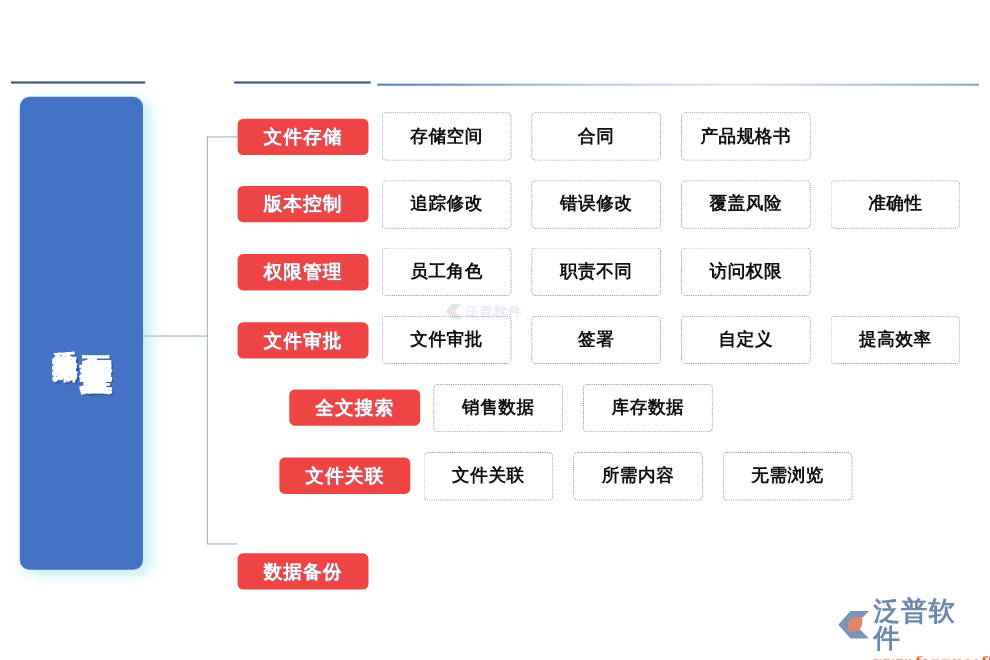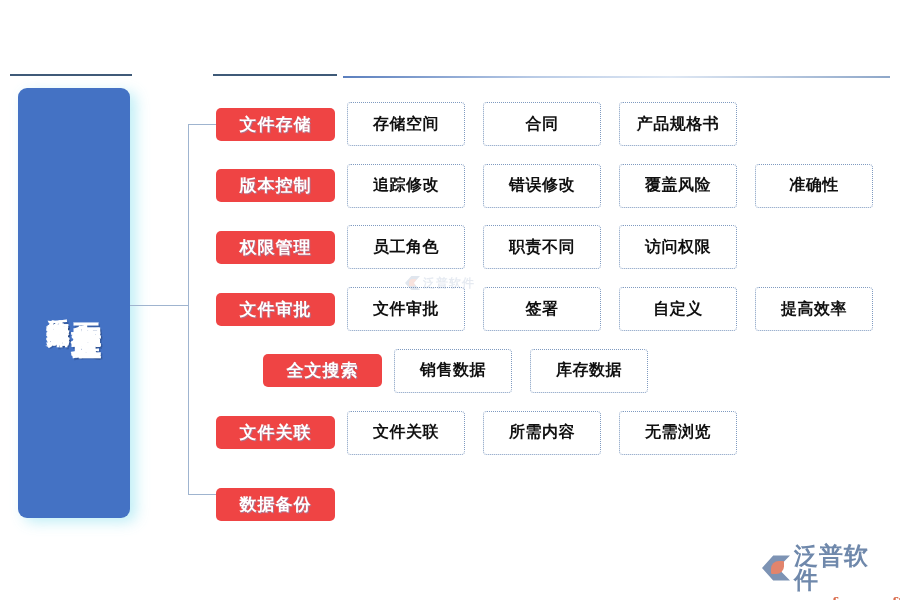--- a/index.html
+++ b/index.html
@@ -262,29 +262,29 @@
           <div class="item-box">提高效率</div>
         </div>
       </div>
       <div class="row" style="top: 346.8px; margin-left: 47px;">
         <div class="cat-box">全文搜索</div>
         <div class="items">
           <div class="item-box">销售数据</div>
           <div class="item-box">库存数据</div>
         </div>
       </div>
-      <div class="row" style="top: 408.5px;">
+      <div class="row" style="top: 408.5px; margin-left: 38px;">
         <div class="cat-box">文件关联</div>
         <div class="items">
           <div class="item-box">文件关联</div>
           <div class="item-box">所需内容</div>
           <div class="item-box">无需浏览</div>
         </div>
       </div>
-      <div class="row" style="top: 480px; justify-content: space-between;">
+      <div class="row" style="top: 495px; justify-content: space-between;">
         <div class="cat-box">数据备份</div>
       </div>
     </div>
 
   <div class="watermark">
     <div class="wm-mark"></div>
     <div class="wm-text">泛普软件</div>
   </div>
 
   <div class="logo">

